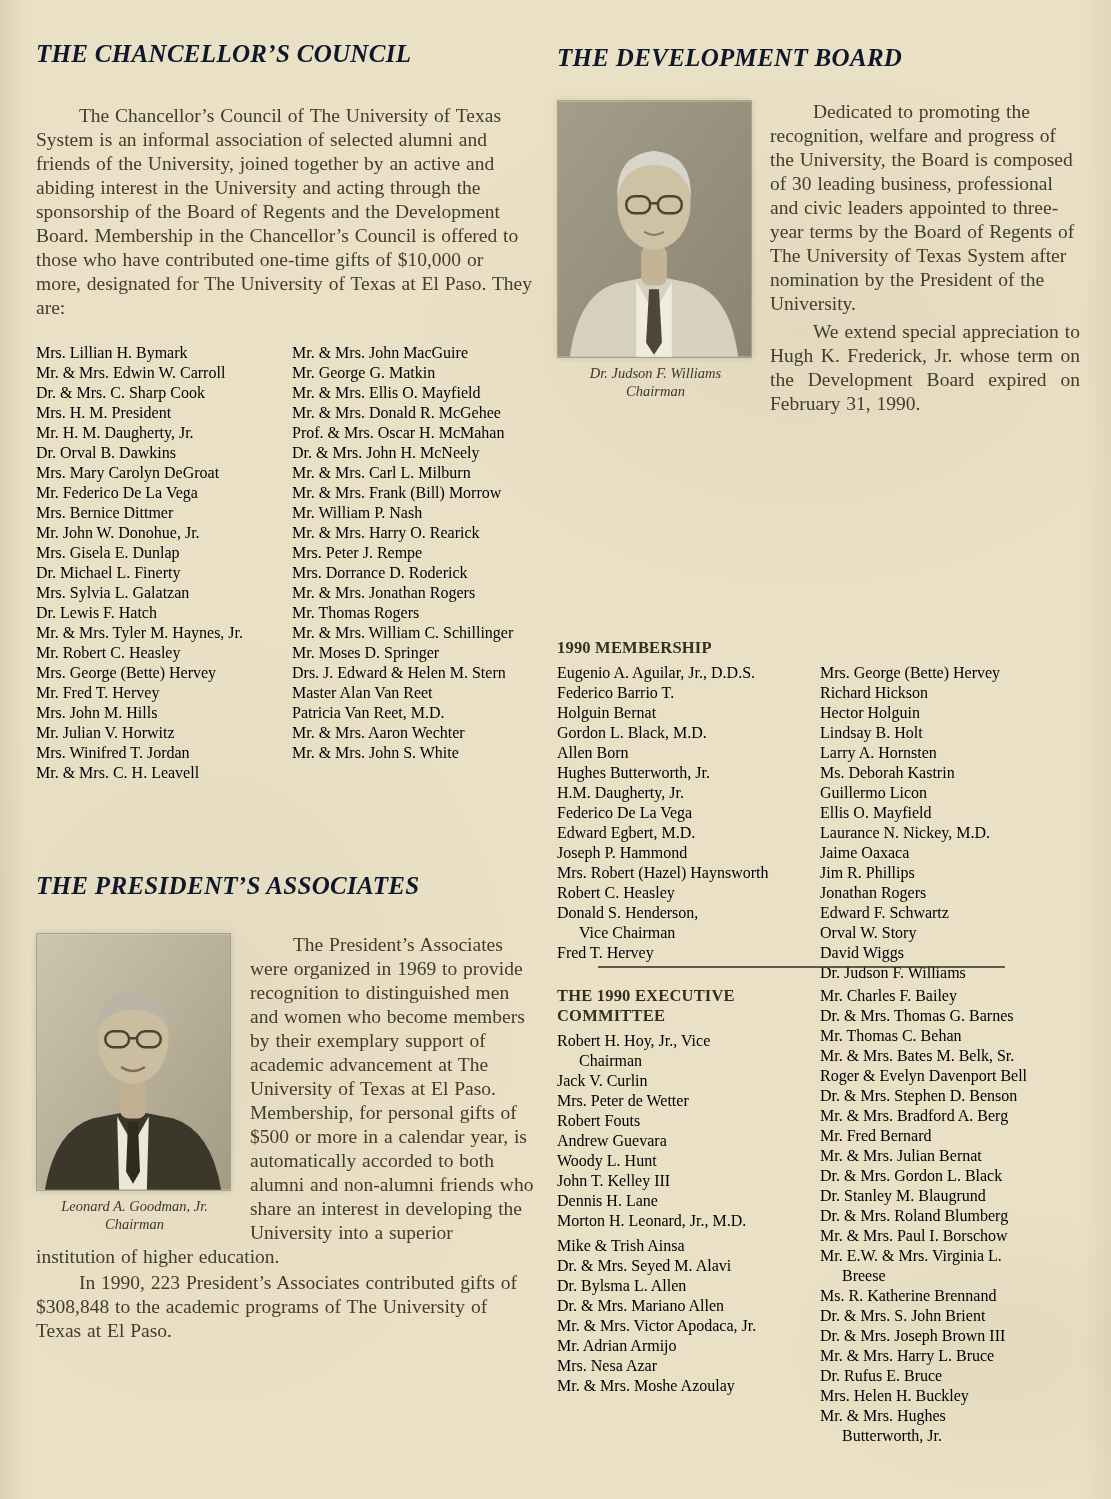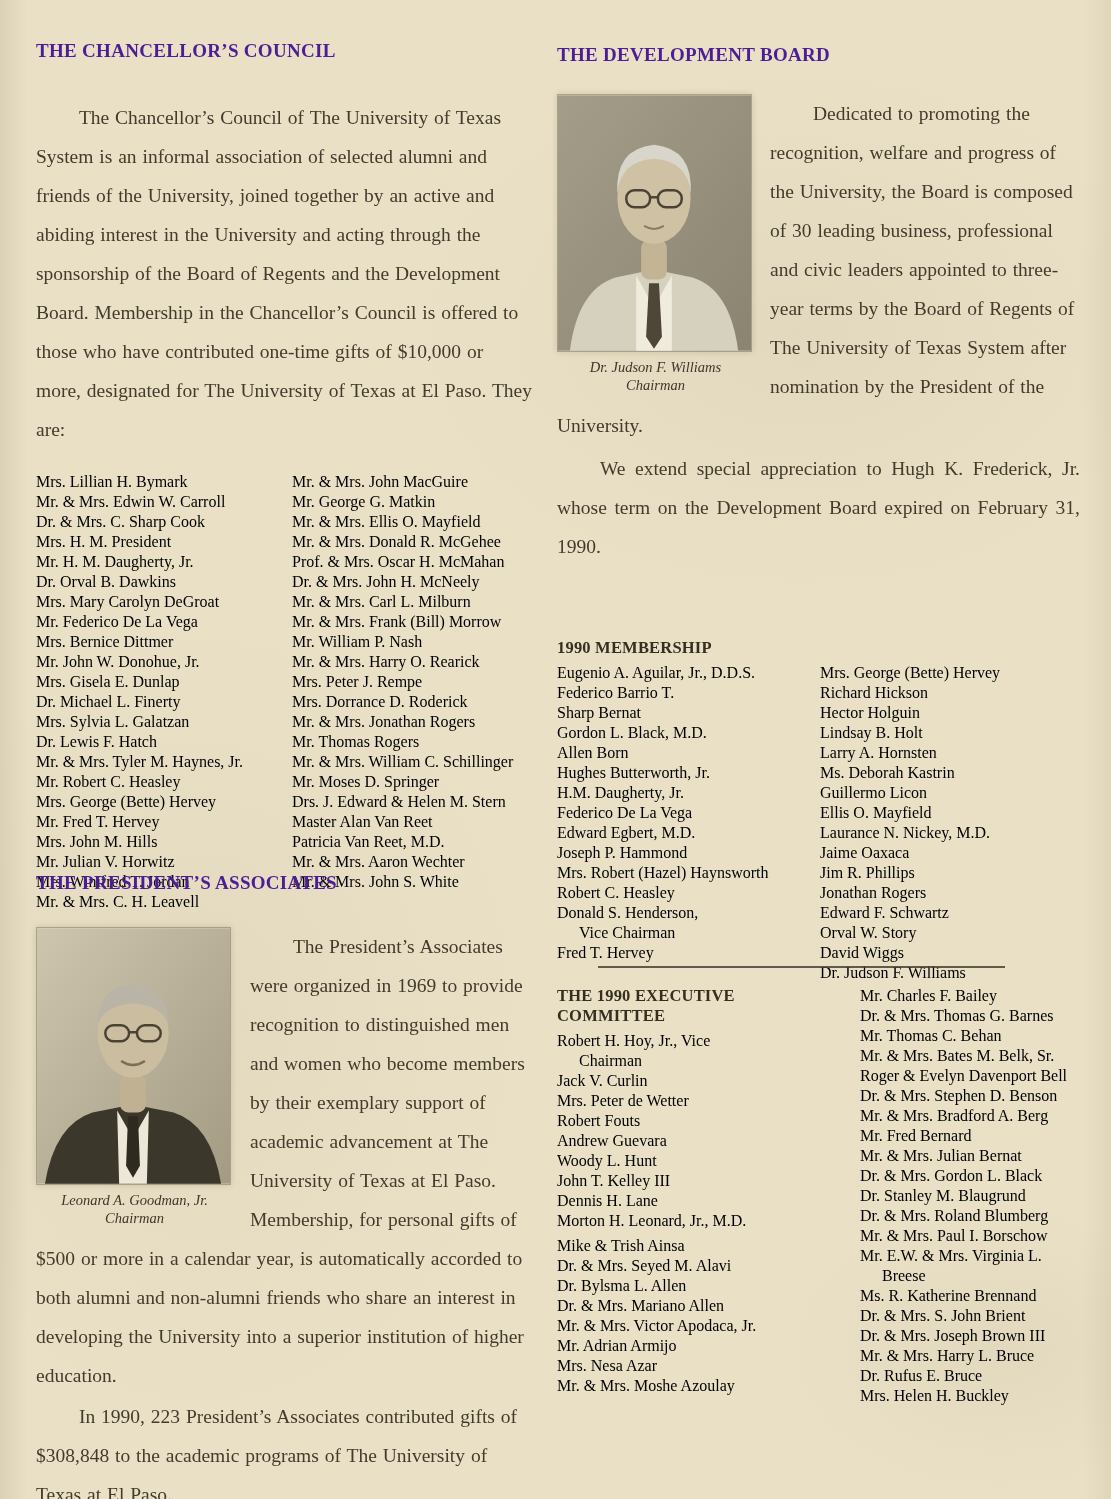--- a/index.html
+++ b/index.html
@@ -14,24 +14,24 @@
   .page::before {
     content:""; position:absolute; inset:0; pointer-events:none;
     background:
       radial-gradient(ellipse 620px 420px at 72% 22%, rgba(110,100,70,.06), transparent 62%),
       radial-gradient(ellipse 520px 640px at 18% 68%, rgba(110,100,70,.05), transparent 62%),
       radial-gradient(ellipse 300px 200px at 90% 90%, rgba(110,100,70,.06), transparent 70%),
       linear-gradient(90deg, rgba(90,80,55,.10), transparent 2.5%, transparent 97.5%, rgba(90,80,55,.07));
   }
   .sec { position:absolute; }
   .sec-title {
-    font-size:19px; font-weight:bold; 
-    color:#4c1d95; letter-spacing:.3px;
-  }
-  .body-par { font-size:19.5px; line-height:39px; word-spacing:1px; }
+    font-size:25px; font-weight:bold; font-style:italic;
+    color:#0f172a; letter-spacing:.3px;
+  }
+  .body-par { font-size:19.5px; line-height:24px; word-spacing:1px; }
   .indent { text-indent:2.2em; }
   .just { text-align:justify; }
   .names { font-size:16px; line-height:20px; color:#000000; }
   .name { padding-left:22px; text-indent:-22px; white-space:pre-line; }
   .sub-head {
     font-size:16.5px; font-weight:bold; line-height:20px;
     letter-spacing:.2px; color:#362f1f;
   }
   .wrap-head { max-width:208px; }
   .photo-block { float:left; }
@@ -175,21 +175,21 @@
       <p class="body-par indent just" style="margin-top:4px;">We extend special appreciation to Hugh K. Frederick, Jr. whose term on the Development Board expired on February 31, 1990.</p>
     </div>
 
     <div style="position:absolute; left:0; top:594px; width:523px;">
       <div class="two-col">
         <div style="width:263px;">
           <div class="sub-head">1990 MEMBERSHIP</div>
           <div class="names" style="margin-top:5px;">
               <div class="name">Eugenio A. Aguilar, Jr., D.D.S.</div>
               <div class="name">Federico Barrio T.</div>
-              <div class="name">Sharp Bernat</div>
+              <div class="name">Holguin Bernat</div>
               <div class="name">Gordon L. Black, M.D.</div>
               <div class="name">Allen Born</div>
               <div class="name">Hughes Butterworth, Jr.</div>
               <div class="name">H.M. Daugherty, Jr.</div>
               <div class="name">Federico De La Vega</div>
               <div class="name">Edward Egbert, M.D.</div>
               <div class="name">Joseph P. Hammond</div>
               <div class="name">Mrs. Robert (Hazel) Haynsworth</div>
               <div class="name">Robert C. Heasley</div>
               <div class="name">Donald S. Henderson,
@@ -215,21 +215,21 @@
               <div class="name">Orval W. Story</div>
               <div class="name">David Wiggs</div>
               <div class="name">Dr. Judson F. Williams</div>
             </div>
         </div>
       </div>
     </div>
 
     <div class="divider" style="left:41px; top:922px; width:407px;"></div>
 
-    <div style="position:absolute; left:0; top:942px; width:523px;gap:40px;" class="two-col">
+    <div style="position:absolute; left:0; top:942px; width:523px;" class="two-col">
       <div style="width:263px;">
         <div class="sub-head wrap-head">THE 1990 EXECUTIVE COMMITTEE</div>
         <div class="names" style="margin-top:5px;">
             <div class="name">Robert H. Hoy, Jr., Vice
 Chairman</div>
             <div class="name">Jack V. Curlin</div>
             <div class="name">Mrs. Peter de Wetter</div>
             <div class="name">Robert Fouts</div>
             <div class="name">Andrew Guevara</div>
             <div class="name">Woody L. Hunt</div>
@@ -264,18 +264,20 @@
             <div class="name">Dr. &amp; Mrs. Roland Blumberg</div>
             <div class="name">Mr. &amp; Mrs. Paul I. Borschow</div>
             <div class="name">Mr. E.W. &amp; Mrs. Virginia L.
 Breese</div>
             <div class="name">Ms. R. Katherine Brennand</div>
             <div class="name">Dr. &amp; Mrs. S. John Brient</div>
             <div class="name">Dr. &amp; Mrs. Joseph Brown III</div>
             <div class="name">Mr. &amp; Mrs. Harry L. Bruce</div>
             <div class="name">Dr. Rufus E. Bruce</div>
             <div class="name">Mrs. Helen H. Buckley</div>
+            <div class="name">Mr. &amp;  Mrs. Hughes
+Butterworth, Jr.</div>
           </div>
       </div>
     </div>
   </section>
 
 </div>
 
 </body></html>

